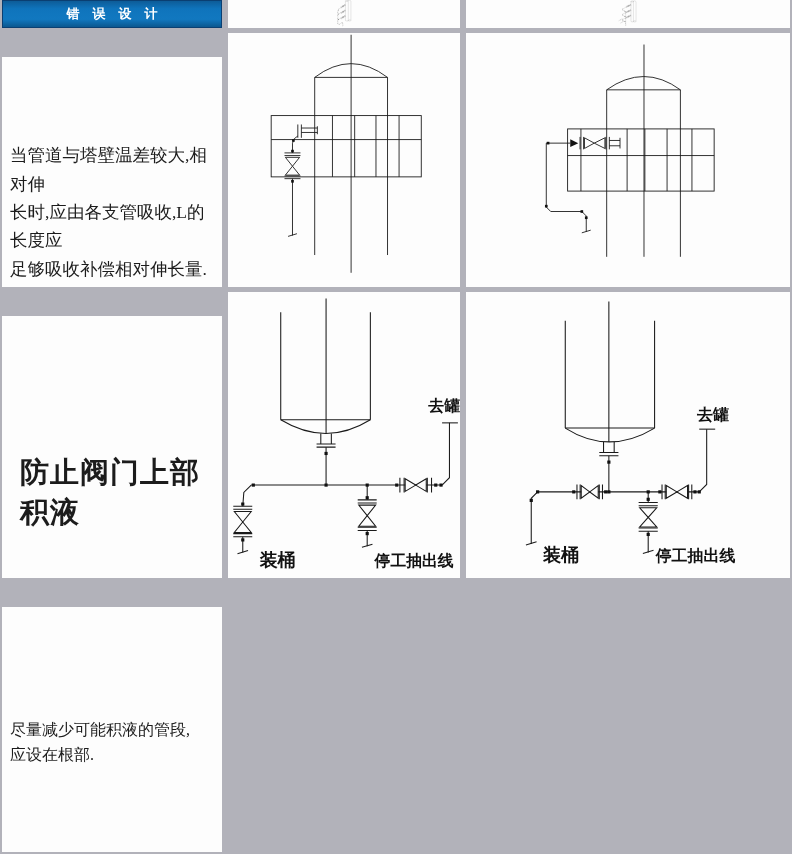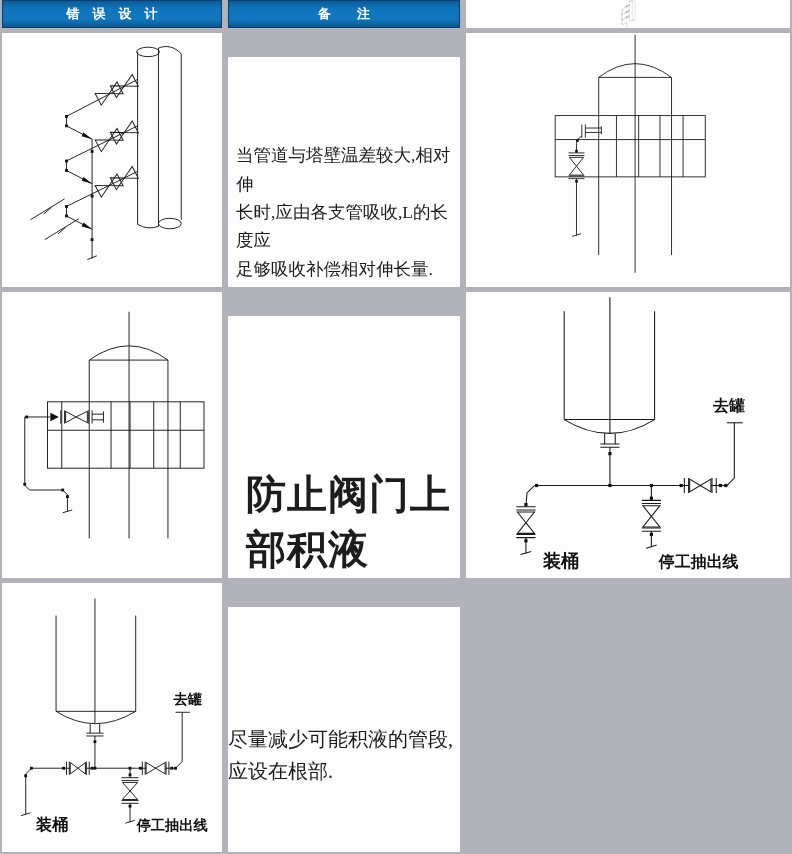--- a/index.html
+++ b/index.html
@@ -19,41 +19,38 @@
     border:1px solid #0a3f72;
     display:flex;align-items:center;justify-content:center;
     color:#ffffff;font-size:13px;font-weight:bold;
   }
   .remark{
     color:#1c1c1c;font-family:"Liberation Serif",serif;
     white-space:pre-line;
     margin-top:24px;
   }
   .remark-1{padding:56px 6px 0 8px;font-size:17.5px;line-height:1.62;text-indent:2em;}
-  .remark-2{padding:104px 4px 0 18px;font-size:40px;font-weight:bold;letter-spacing:1px;}
-  .remark-3{padding:84px 6px 0 0;font-size:20px;line-height:1.6;text-indent:2em;}
+  .remark-2{padding:104px 4px 0 18px;font-size:29px;font-weight:bold;letter-spacing:1px;}
+  .remark-3{padding:84px 6px 0 8px;font-size:16px;line-height:1.6;text-indent:2em;}
   svg{display:block;width:100%;height:100%;}
   .d path,.d ellipse,.d rect.box{stroke:#1a1a1a;stroke-width:1;fill:none;}
   .d .tri{fill:#fdfdfd;stroke:#1a1a1a;stroke-width:1;}
   .d .hv{stroke:#1a1a1a;stroke-width:1;}
   .d .dot{fill:#111;stroke:none;}
   .d .arr{fill:#111;stroke:none;}
   .d text{font-family:"Liberation Serif",serif;font-weight:bold;fill:#111;}
 </style>
 </head>
 <body>
 
 <div class="page">
   <div class="grid">
 
     <div class="cell hdr">
       <span>错　误　设　计</span>
-    </div>
-    <div class="cell hdr">
-      <span>备　　注</span>
     </div>
 
     <div class="cell">
       <svg class="d" viewBox="0 0 220 254">
         <defs>
           <pattern id="hA" width="4" height="4" patternUnits="userSpaceOnUse">
             <path d="M0,4 L4,0" stroke="#1a1a1a" stroke-width="0.8"></path>
           </pattern>
         </defs>
 

